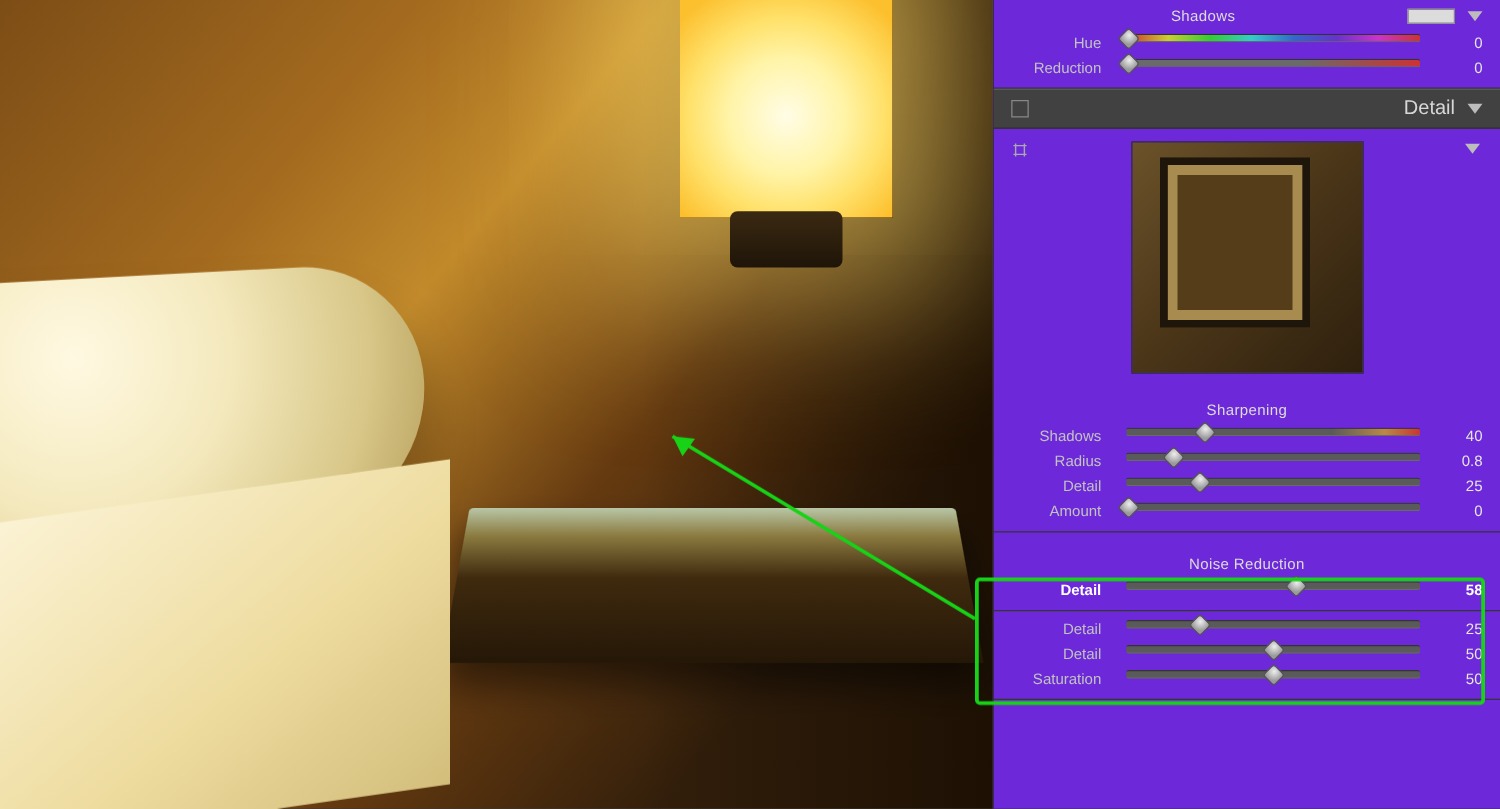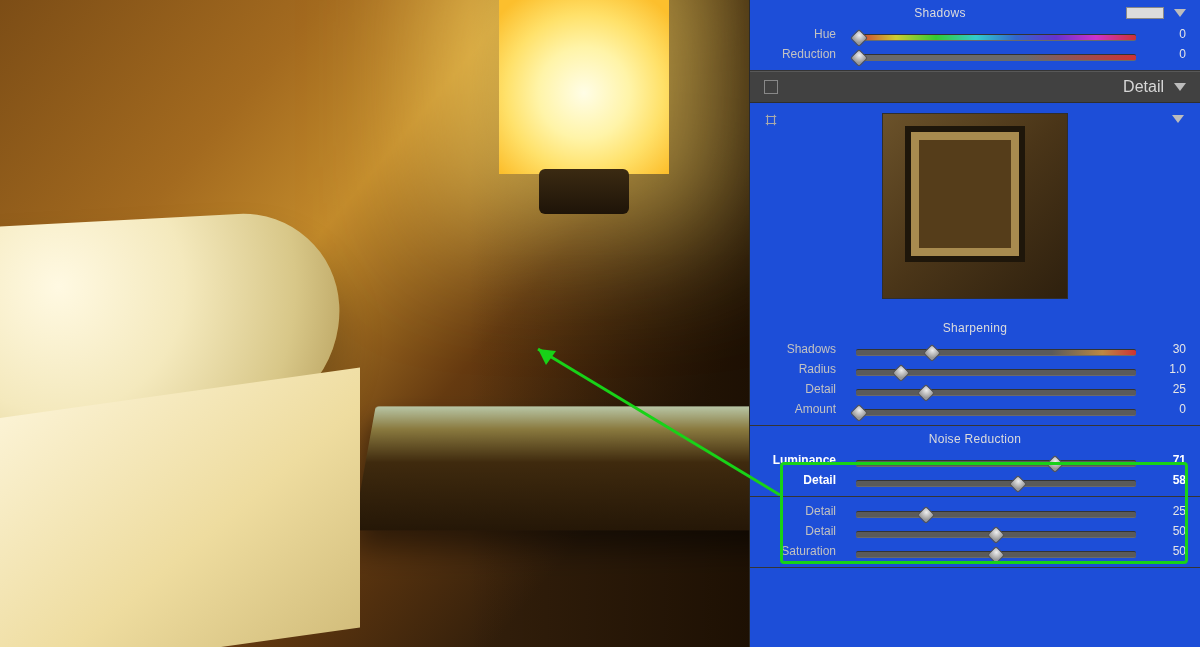--- a/index.html
+++ b/index.html
@@ -75,22 +75,22 @@
   }
   .far-wall-shade{
     position:absolute;
     right:0; top:0; bottom:0;
     width:280px;
     background: linear-gradient(90deg, rgba(0,0,0,0) 0%, rgba(20,10,0,.7) 100%);
   }
 
   
   .panel {
-    width: 451px;
-    background: #1d4ed8;
+    width: 406px;
+    background: #6d28d9;
     border-left: 1px solid #2a2a2a;
     display: flex;
     flex-direction: column;
     font-size: 12px;
   }
   .panel-block {
     border-bottom: 1px solid #353535;
     padding: 4px 14px 6px 14px;
   }
   .section-header {
@@ -136,21 +136,21 @@
   }
   .subhead.shadow-row .spacer{flex:1}
   .swatch {
     width: 38px; height: 12px;
     border:1px solid #888;
     background:#dcdcdc;
   }
 
   .slider-row {
     display: flex;
-    align-items: flex-end;
+    align-items: flex-start;
     gap: 20px;
     padding: 3px 0;
   }
   .slider-row .label {
     width: 72px;
     text-align: right;
     color: #c2c2c2;
   }
   .slider-row .val {
     width: 30px;
@@ -238,20 +238,21 @@
   }
   .annot-arrow{
     position:absolute;
     pointer-events:none;
   }
   .annot-arrow line{ stroke:#18d218; stroke-width:3; }
   .annot-arrow polygon{ fill:#18d218; }
 
   .noise-group{
     padding-top:4px;
+    margin-top:12px;
   }
 </style>
 </head>
 <body>
 
 <div class="main-pane">
   <div class="far-wall-shade"></div>
   <div class="wall-lamp"></div>
   <div class="nightstand"></div>
   <div class="pillow"></div>
@@ -303,29 +304,29 @@
   </div>
 
   <div class="panel-block">
     <div class="subhead">Sharpening</div>
 
     <div class="slider-row">
       <span class="label">Shadows</span>
       <div class="track amount-red">
         <div class="thumb" style="left:27%"></div>
       </div>
-      <span class="val">30</span>
+      <span class="val">40</span>
     </div>
 
     <div class="slider-row">
       <span class="label">Radius</span>
       <div class="track">
         <div class="thumb" style="left:16%"></div>
       </div>
-      <span class="val">1.0</span>
+      <span class="val">0.8</span>
     </div>
 
     <div class="slider-row">
       <span class="label">Detail</span>
       <div class="track">
         <div class="thumb" style="left:25%"></div>
       </div>
       <span class="val">25</span>
     </div>
 
@@ -334,27 +335,20 @@
       <div class="track">
         <div class="thumb" style="left:1%"></div>
       </div>
       <span class="val">0</span>
     </div>
   </div>
 
   <div class="panel-block noise-group">
     <div class="subhead">Noise Reduction</div>
 
-    <div class="slider-row highlight">
-      <span class="label">Luminance</span>
-      <div class="track">
-        <div class="thumb" style="left:71%"></div>
-      </div>
-      <span class="val">71</span>
-    </div>
 
     <div class="slider-row highlight">
       <span class="label">Detail</span>
       <div class="track">
         <div class="thumb" style="left:58%"></div>
       </div>
       <span class="val">58</span>
     </div>
 
   </div>

